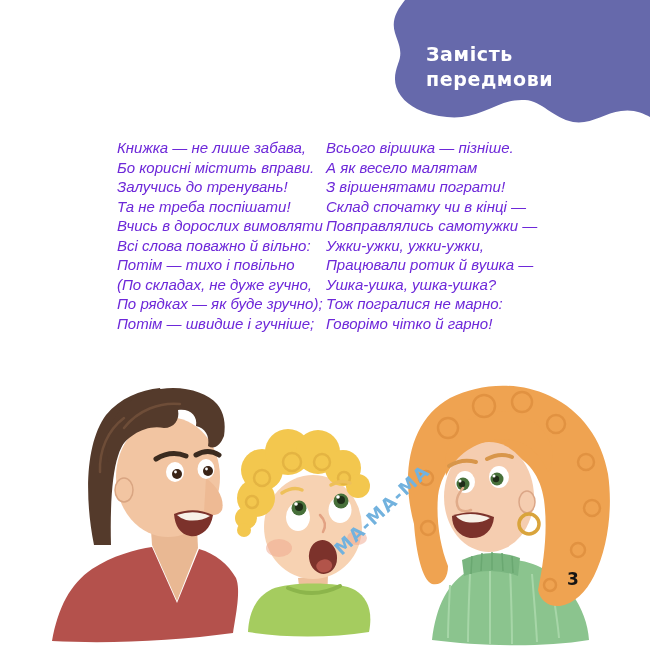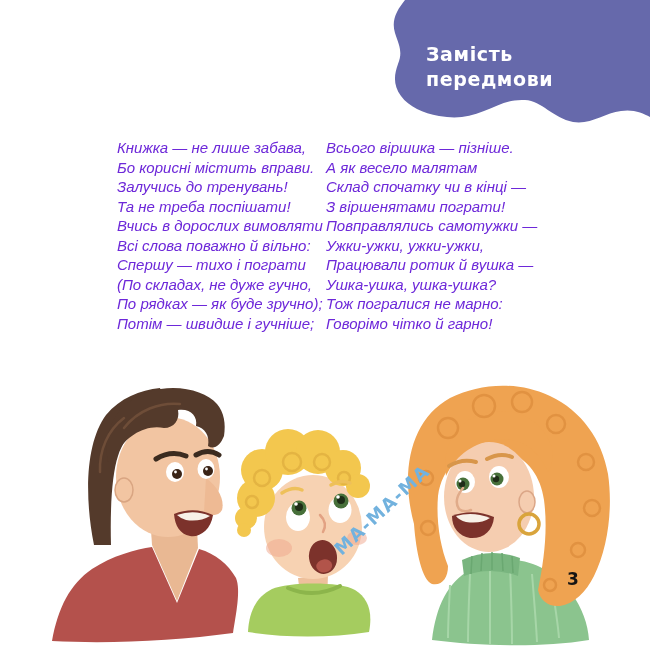--- a/index.html
+++ b/index.html
@@ -60,31 +60,31 @@
     <div>передмови</div>
   </div>
 
   <div class="poem-col col-left">
     <div class="line">Книжка — не лише забава,</div>
     <div class="line">Бо корисні містить вправи.</div>
     <div class="line">Залучись до тренувань!</div>
     <div class="line">Та не треба поспішати!</div>
     <div class="line">Вчись в дорослих вимовляти</div>
     <div class="line">Всі слова поважно й вільно:</div>
-    <div class="line">Спершу — тихо і пограти</div>
+    <div class="line">Потім — тихо і повільно</div>
     <div class="line">(По складах, не дуже гучно,</div>
     <div class="line">По рядках — як буде зручно);</div>
     <div class="line">Потім — швидше і гучніше;</div>
   </div>
 
   <div class="poem-col col-right">
     <div class="line">Всього віршика — пізніше.</div>
     <div class="line">А як весело малятам</div>
+    <div class="line">З віршенятами пограти!</div>
     <div class="line">Склад спочатку чи в кінці —</div>
-    <div class="line">З віршенятами пограти!</div>
     <div class="line">Повправлялись самотужки —</div>
     <div class="line">Ужки-ужки, ужки-ужки,</div>
     <div class="line">Працювали ротик й вушка —</div>
     <div class="line">Ушка-ушка, ушка-ушка?</div>
     <div class="line">Тож погралися не марно:</div>
     <div class="line">Говорімо чітко й гарно!</div>
   </div>
 
   <svg class="family-svg" width="650" height="270" viewBox="0 380 650 270" aria-hidden="true">
 

